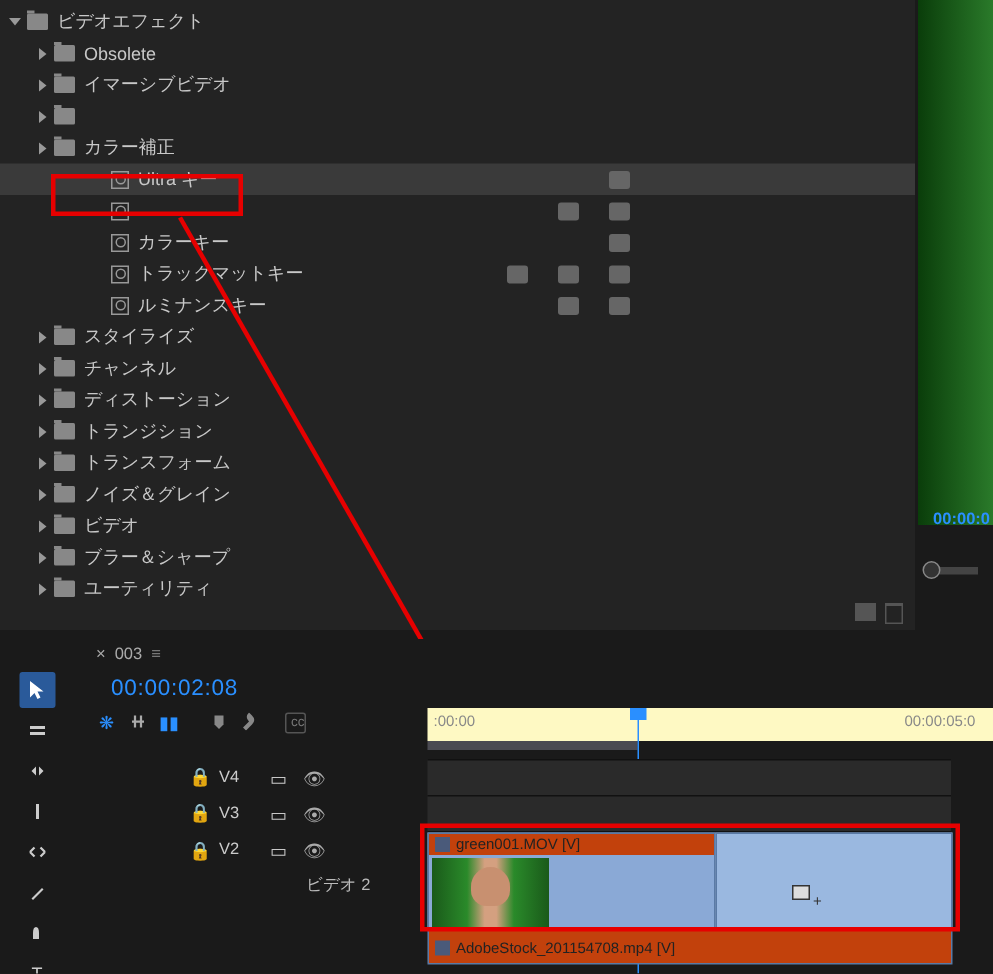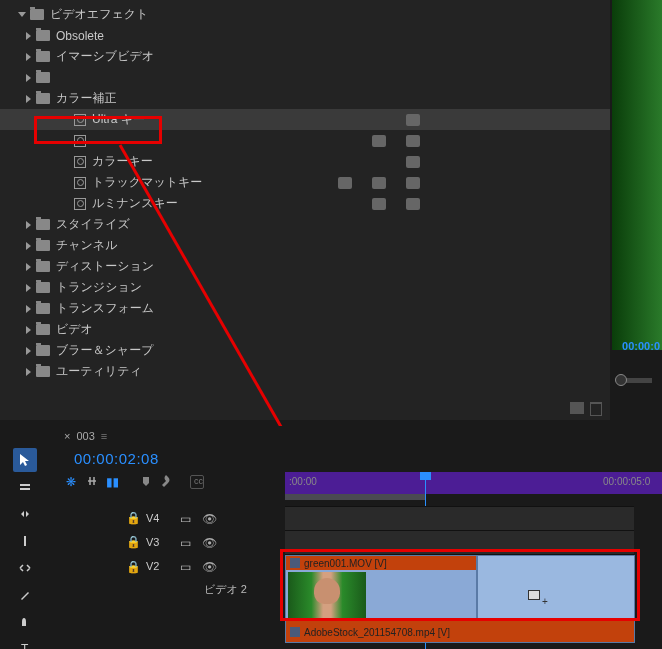--- a/index.html
+++ b/index.html
@@ -8,21 +8,21 @@
   .tree-item { display: flex; align-items: center; height: 21px; padding-left: 4px; }
   .tree-item.selected { background: #3a3a3a; }
   .chevron { width: 12px; height: 12px; display: inline-flex; align-items: center; justify-content: center; margin-right: 2px; }
   .chevron.closed::before { content: ''; border-left: 5px solid #999; border-top: 4px solid transparent; border-bottom: 4px solid transparent; }
   .chevron.open::before { content: ''; border-top: 5px solid #999; border-left: 4px solid transparent; border-right: 4px solid transparent; }
   .chevron.none { visibility: hidden; }
   .folder-icon { width: 14px; height: 11px; background: #888; border-radius: 1px; margin-right: 6px; position: relative; }
   .folder-icon::before { content: ''; position: absolute; top: -2px; left: 0; width: 5px; height: 2px; background: #888; }
   .preset-icon { width: 12px; height: 12px; border: 1px solid #999; margin-right: 6px; position: relative; }
   .preset-icon::before { content: ''; position: absolute; left: 2px; top: 1px; width: 5px; height: 5px; border: 1px solid #999; border-radius: 50%; }
-  .indent-0 { padding-left: 16px; }
+  .indent-0 { padding-left: 4px; }
   .indent-1 { padding-left: 22px; }
   .indent-2 { padding-left: 60px; }
   .badges { display: flex; gap: 20px; margin-left: auto; margin-right: 190px; }
   .badge { width: 14px; height: 12px; background: #666; border-radius: 2px; }
   .panel-footer { position: absolute; bottom: 4px; right: 8px; display: flex; gap: 6px; }
   .footer-icon { width: 14px; height: 12px; background: #555; }
   .trash-icon { width: 12px; height: 14px; border: 1px solid #555; border-top: 2px solid #555; }
 
   .highlight-box { position: absolute; border: 3px solid #e60000; pointer-events: none; }
 
@@ -34,21 +34,21 @@
   .timeline-area { position: absolute; top: 426px; left: 0; width: 662px; height: 223px; background: #1a1a1a; }
   .seq-tab { display: flex; align-items: center; padding: 4px 8px; font-size: 11px; color: #aaa; margin-left: 56px; }
   .seq-tab .close-x { margin-right: 6px; }
   .timecode-main { color: #2a8fff; font-size: 15px; font-weight: 500; margin-left: 74px; margin-top: 4px; letter-spacing: 0.5px; }
   .tool-column { position: absolute; left: 0; top: 18px; width: 50px; display: flex; flex-direction: column; align-items: center; gap: 3px; padding-top: 4px; }
   .tool-btn { width: 24px; height: 24px; display: flex; align-items: center; justify-content: center; border-radius: 2px; }
   .tool-btn.active { background: #2a5a9a; }
   .toolbar-row { display: flex; align-items: center; gap: 6px; margin-left: 66px; margin-top: 8px; }
   .tb-icon { width: 14px; height: 14px; display: inline-block; }
   .tb-blue { color: #2a8fff; }
-  .ruler { position: absolute; left: 285px; top: 46px; right: 0; height: 22px; background: #4c1d95; display: flex; align-items: center; text-align: center; }
+  .ruler { position: absolute; left: 285px; top: 46px; right: 0; height: 22px; background: #fef9c3; display: flex; align-items: center; text-align: center; }
   .ruler-tick { position: absolute; font-size: 10px; color: #888; top: 4px; }
   .ruler-area { position: absolute; left: 285px; top: 68px; height: 6px; width: 140px; background: #4a4a52; }
   .playhead { position: absolute; left: 425px; top: 46px; width: 1px; height: 177px; background: #2a8fff; }
   .playhead::before { content: ''; position: absolute; top: 0; left: -5px; width: 11px; height: 8px; background: #2a8fff; }
   .track-header { position: absolute; left: 56px; width: 228px; height: 24px; display: flex; align-items: center; gap: 8px; }
   .track-header .lock { width: 12px; height: 14px; color: #888; }
   .track-header .name { width: 26px; color: #ccc; font-size: 11px; }
   .track-header .eye { width: 16px; height: 12px; color: #aaa; }
   .track-header .snap { width: 14px; height: 12px; }
   .track-area { position: absolute; left: 285px; right: 28px; background: #2a2a2a; border-top: 1px solid #111; }
@@ -153,20 +153,25 @@
     <span>トランジション</span>
   </div>
   <div class="tree-item indent-1">
     <span class="chevron closed"></span>
     <span class="folder-icon"></span>
     <span>トランスフォーム</span>
   </div>
   <div class="tree-item indent-1">
     <span class="chevron closed"></span>
     <span class="folder-icon"></span>
+    <span>ノイズ＆グレイン</span>
+  </div>
+  <div class="tree-item indent-1">
+    <span class="chevron closed"></span>
+    <span class="folder-icon"></span>
     <span>ビデオ</span>
   </div>
   <div class="tree-item indent-1">
     <span class="chevron closed"></span>
     <span class="folder-icon"></span>
     <span>ブラー＆シャープ</span>
   </div>
   <div class="tree-item indent-1">
     <span class="chevron closed"></span>
     <span class="folder-icon"></span>

